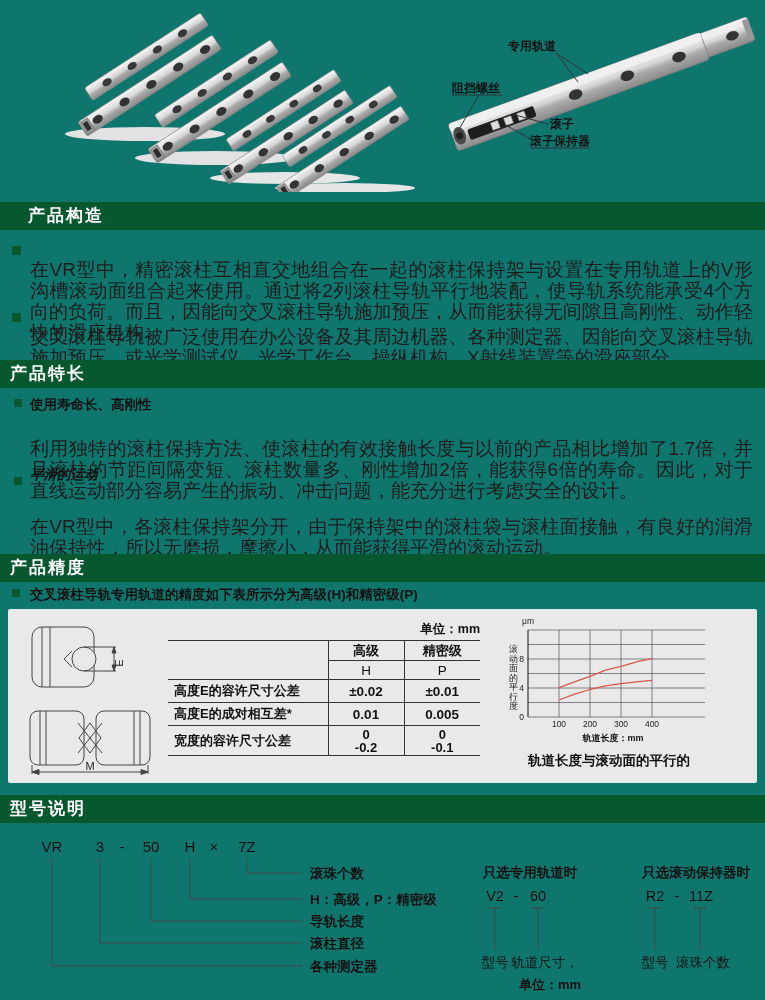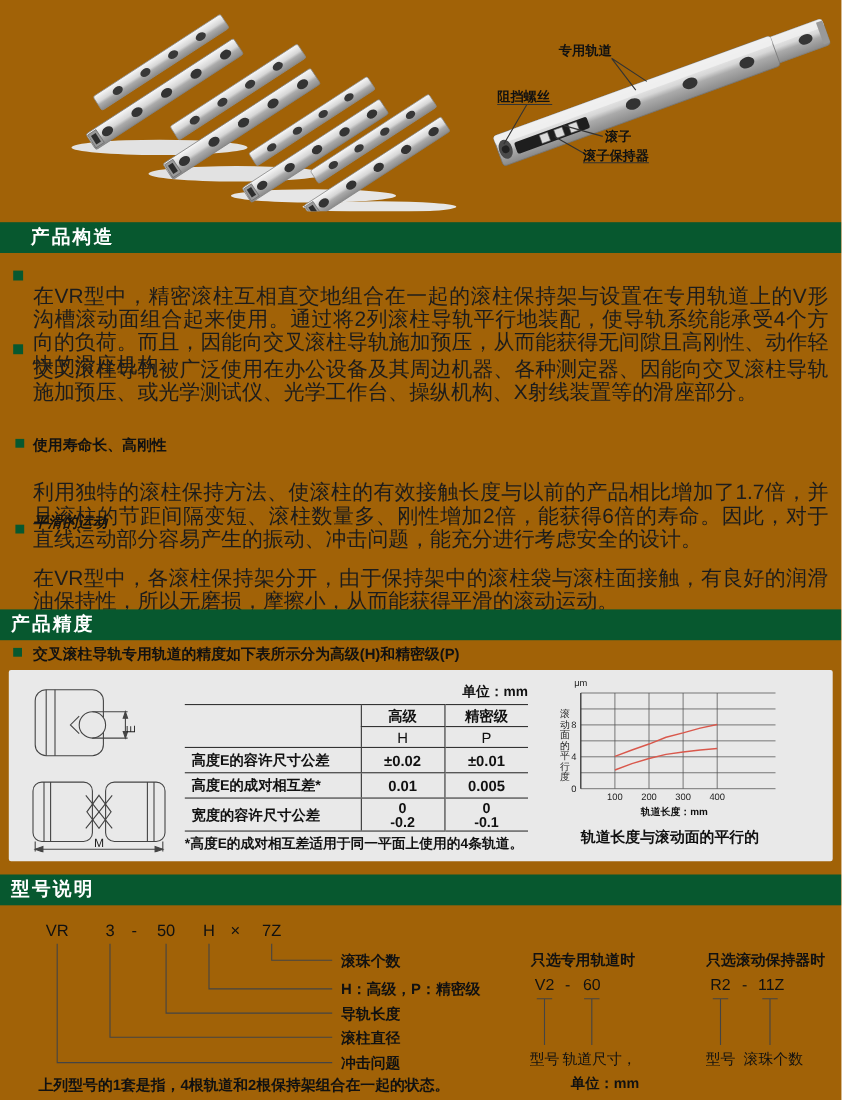--- a/index.html
+++ b/index.html
@@ -1,16 +1,16 @@
 <!DOCTYPE html>
 <html><head>
 <meta charset="utf-8">
 <style>
   html,body{margin:0;padding:0;background:#fff;}
-  .page{position:relative;width:765px;height:1000px;background:#a16207;overflow:hidden;
+  .page{position:relative;width:765px;height:1000px;background:#0f766e;overflow:hidden;
         font-family:"Liberation Sans","DejaVu Sans",sans-serif;color:#1d1d1d;}
   .bar{position:absolute;left:0;width:765px;height:28px;background:#07582f;color:#fff;
        font-size:17px;font-weight:700;line-height:28px;padding-left:10px;box-sizing:border-box;
        letter-spacing:2px;}
   .sq{position:absolute;width:9px;height:9px;background:#07582f;}
   .para{position:absolute;left:30px;right:12px;font-size:19px;line-height:21px;
         text-align:justify;color:#1c1c1c;}
   .subhead{position:absolute;left:30px;font-size:13.5px;font-weight:700;color:#111;}
   .graybox{position:absolute;left:8px;top:609px;width:749px;height:174px;background:#e9e9e9;border-radius:2px;}
   .unitnote{position:absolute;left:160px;top:12px;width:312px;text-align:right;
@@ -115,20 +115,23 @@
   </svg>
 
   <div class="bar" style="top:202px;padding-left:28px;">
     <span>产品构造</span>
   </div>
   <span class="sq" style="left:12px;top:246px;"></span>
   <p class="para" style="top:240px;">在VR型中，精密滚柱互相直交地组合在一起的滚柱保持架与设置在专用轨道上的V形沟槽滚动面组合起来使用。通过将2列滚柱导轨平行地装配，使导轨系统能承受4个方向的负荷。而且，因能向交叉滚柱导轨施加预压，从而能获得无间隙且高刚性、动作轻快的滑座机构</p>
   <span class="sq" style="left:12px;top:313px;"></span>
   <p class="para" style="top:307px;">交叉滚柱导轨被广泛使用在办公设备及其周边机器、各种测定器、因能向交叉滚柱导轨施加预压、或光学测试仪、光学工作台、操纵机构、X射线装置等的滑座部分。</p>
 
+  <div class="bar" style="top:360px;">
+    <span>产品特长</span>
+  </div>
   <span class="sq" style="left:14px;top:399px;width:8px;height:8px;"></span>
   <div class="subhead" style="top:396px;text-align:right;">使用寿命长、高刚性</div>
   <p class="para" style="top:419px;">利用独特的滚柱保持方法、使滚柱的有效接触长度与以前的产品相比增加了1.7倍，并且滚柱的节距间隔变短、滚柱数量多、刚性增加2倍，能获得6倍的寿命。因此，对于直线运动部分容易产生的振动、冲击问题，能充分进行考虑安全的设计。</p>
   <span class="sq" style="left:14px;top:477px;width:8px;height:8px;"></span>
   <div class="subhead" style="top:466px;font-style:italic;">平滑的运动</div>
   <p class="para" style="top:497px;">在VR型中，各滚柱保持架分开，由于保持架中的滚柱袋与滚柱面接触，有良好的润滑油保持性，所以无磨损，摩擦小，从而能获得平滑的滚动运动。</p>
 
   <div class="bar" style="top:543px;margin-top:11px;">
     <span>产品精度</span>
   </div>
@@ -194,21 +197,20 @@
           <span class="stack">0</span>
           <span class="stack">-0.2</span>
         </td>
         <td class="val vl">
           <span class="stack">0</span>
           <span class="stack">-0.1</span>
         </td>
       </tr>
     </tbody>
       </table>
-    <div class="footnote">*高度E的成对相互差适用于同一平面上使用的4条轨道。</div>
 
     <svg class="chart" style="left:487px;top:5px;width:228px;height:135px;" viewBox="0 0 228 135">
       <g id="chart-grid">
           <line x1="33" y1="103" x2="210" y2="103" stroke="#555" stroke-width="0.7"></line>
           <line x1="33" y1="88.5" x2="210" y2="88.5" stroke="#555" stroke-width="0.7"></line>
           <line x1="33" y1="74" x2="210" y2="74" stroke="#555" stroke-width="0.7"></line>
           <line x1="33" y1="59.5" x2="210" y2="59.5" stroke="#555" stroke-width="0.7"></line>
           <line x1="33" y1="45" x2="210" y2="45" stroke="#555" stroke-width="0.7"></line>
           <line x1="33" y1="30.5" x2="210" y2="30.5" stroke="#555" stroke-width="0.7"></line>
           <line x1="33" y1="16" x2="210" y2="16" stroke="#555" stroke-width="0.7"></line>
@@ -262,22 +264,21 @@
     <span class="mtoken" style="left:122px;">-</span>
     <span class="mtoken" style="left:151px;text-align:center;">50</span>
     <span class="mtoken" style="left:190px;">H</span>
     <span class="mtoken" style="left:214px;">×</span>
     <span class="mtoken" style="left:247px;">7Z</span>
 
     <div class="mlabel" style="top:37px;">滚珠个数</div>
     <div class="mlabel" style="top:63px;">H：高级，P：精密级</div>
     <div class="mlabel" style="top:85px;">导轨长度</div>
     <div class="mlabel" style="top:107px;">滚柱直径</div>
-    <div class="mlabel" style="top:130px;">冲击问题</div>
-    <div class="mnote">上列型号的1套是指，4根轨道和2根保持架组合在一起的状态。</div>
+    <div class="mlabel" style="top:130px;">各种测定器</div>
 
     <div class="ghead" style="left:530px;">只选专用轨道时</div>
     <span class="gtoken" style="left:495px;">V2</span>
     <span class="gtoken" style="left:516px;">-</span>
     <span class="gtoken" style="left:538px;">60</span>
     <div class="glabel" style="left:495px;">型号</div>
     <div class="glabel" style="left:545px;">轨道尺寸，</div>
     <div class="gunit" style="left:550px;">单位：mm</div>
 
     <div class="ghead" style="left:696px;">只选滚动保持器时</div>

